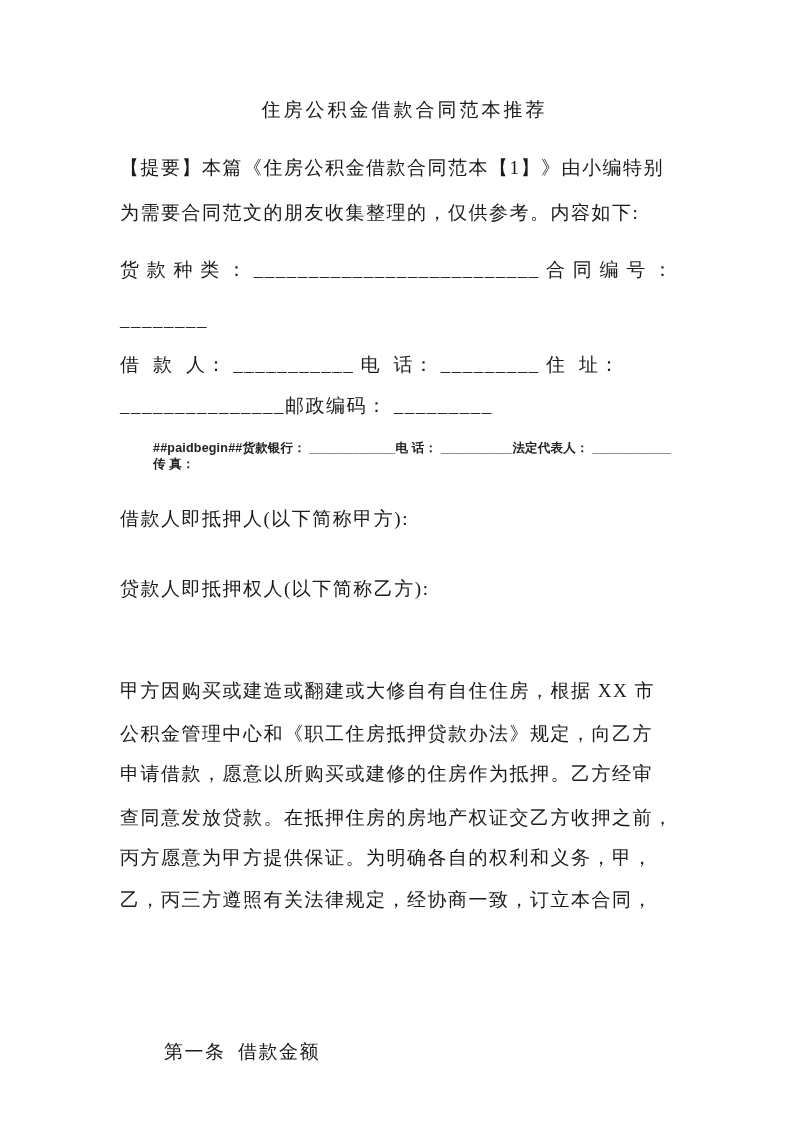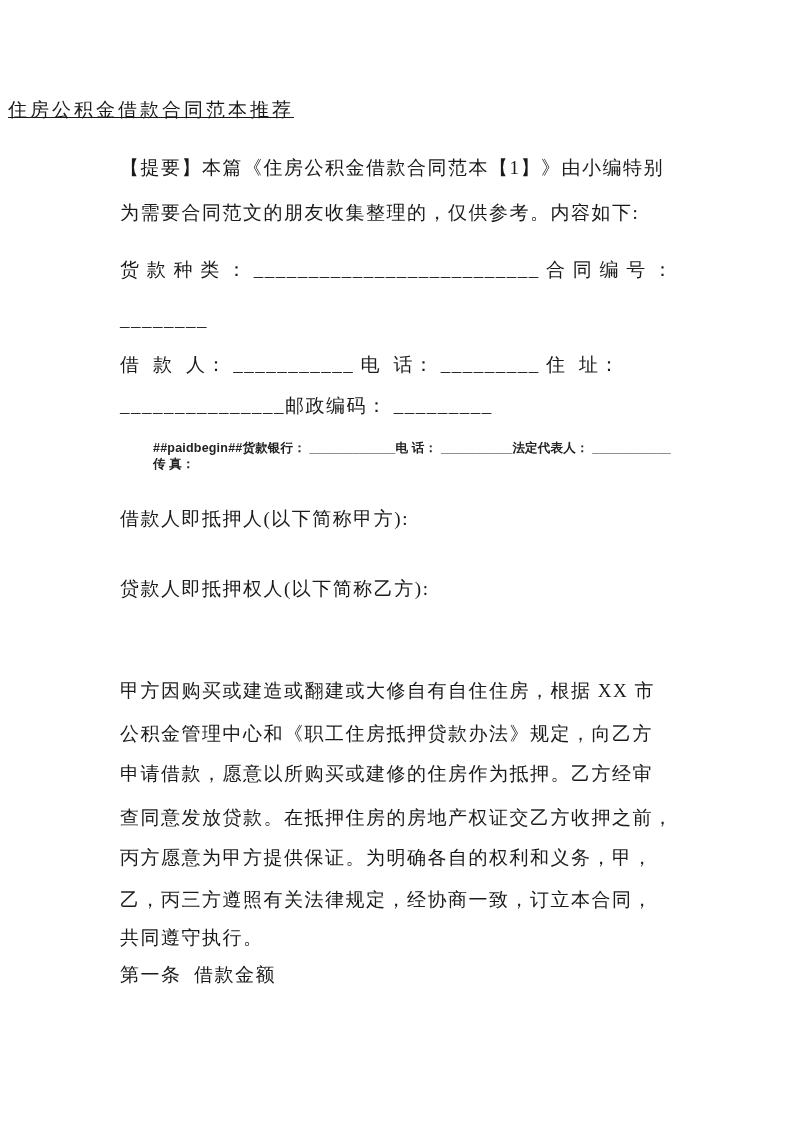--- a/index.html
+++ b/index.html
@@ -20,24 +20,24 @@
     position: absolute;
     left: 120px;
     right: 110px;
     font-size: 19px;
     line-height: 1.25;
     letter-spacing: 1.5px;
     white-space: pre-wrap;
     color: #1a1a1a;
   }
   .title {
-    left: 8px;
+    left: 16px;
     right: 0;
+    text-align: center;
     letter-spacing: 3px;
-    text-decoration: underline;
   }
   .small {
     font-family: "Liberation Sans", "DejaVu Sans", sans-serif;
     font-weight: 600;
     font-size: 12.5px;
     letter-spacing: 0.2px;
     color: #222222;
   }
 </style>
 </head>
@@ -59,16 +59,15 @@
 
   <div class="line" style="top: 507px;">借款人即抵押人(以下简称甲方):</div>
   <div class="line" style="top: 565px; margin-top: 12px;">贷款人即抵押权人(以下简称乙方):</div>
 
   <div class="line" style="top: 679px;">甲方因购买或建造或翻建或大修自有自住住房，根据 XX 市</div>
   <div class="line" style="top: 722px;">公积金管理中心和《职工住房抵押贷款办法》规定，向乙方</div>
   <div class="line" style="top: 762px;">申请借款，愿意以所购买或建修的住房作为抵押。乙方经审</div>
   <div class="line" style="top: 846px;">丙方愿意为甲方提供保证。为明确各自的权利和义务，甲，</div>
   <div class="line" style="top: 806px;">查同意发放贷款。在抵押住房的房地产权证交乙方收押之前，</div>
   <div class="line" style="top: 888px;">乙，丙三方遵照有关法律规定，经协商一致，订立本合同，</div>
-  <div class="line" style="top: 926px;">共同遵守执行。</div>
 
-  <div class="line" style="top: 963px;">第一条  借款金额</div>
+  <div class="line" style="top: 1040px; margin-left: 44px;">第一条  借款金额</div>
 </div>
 
 </body></html>

